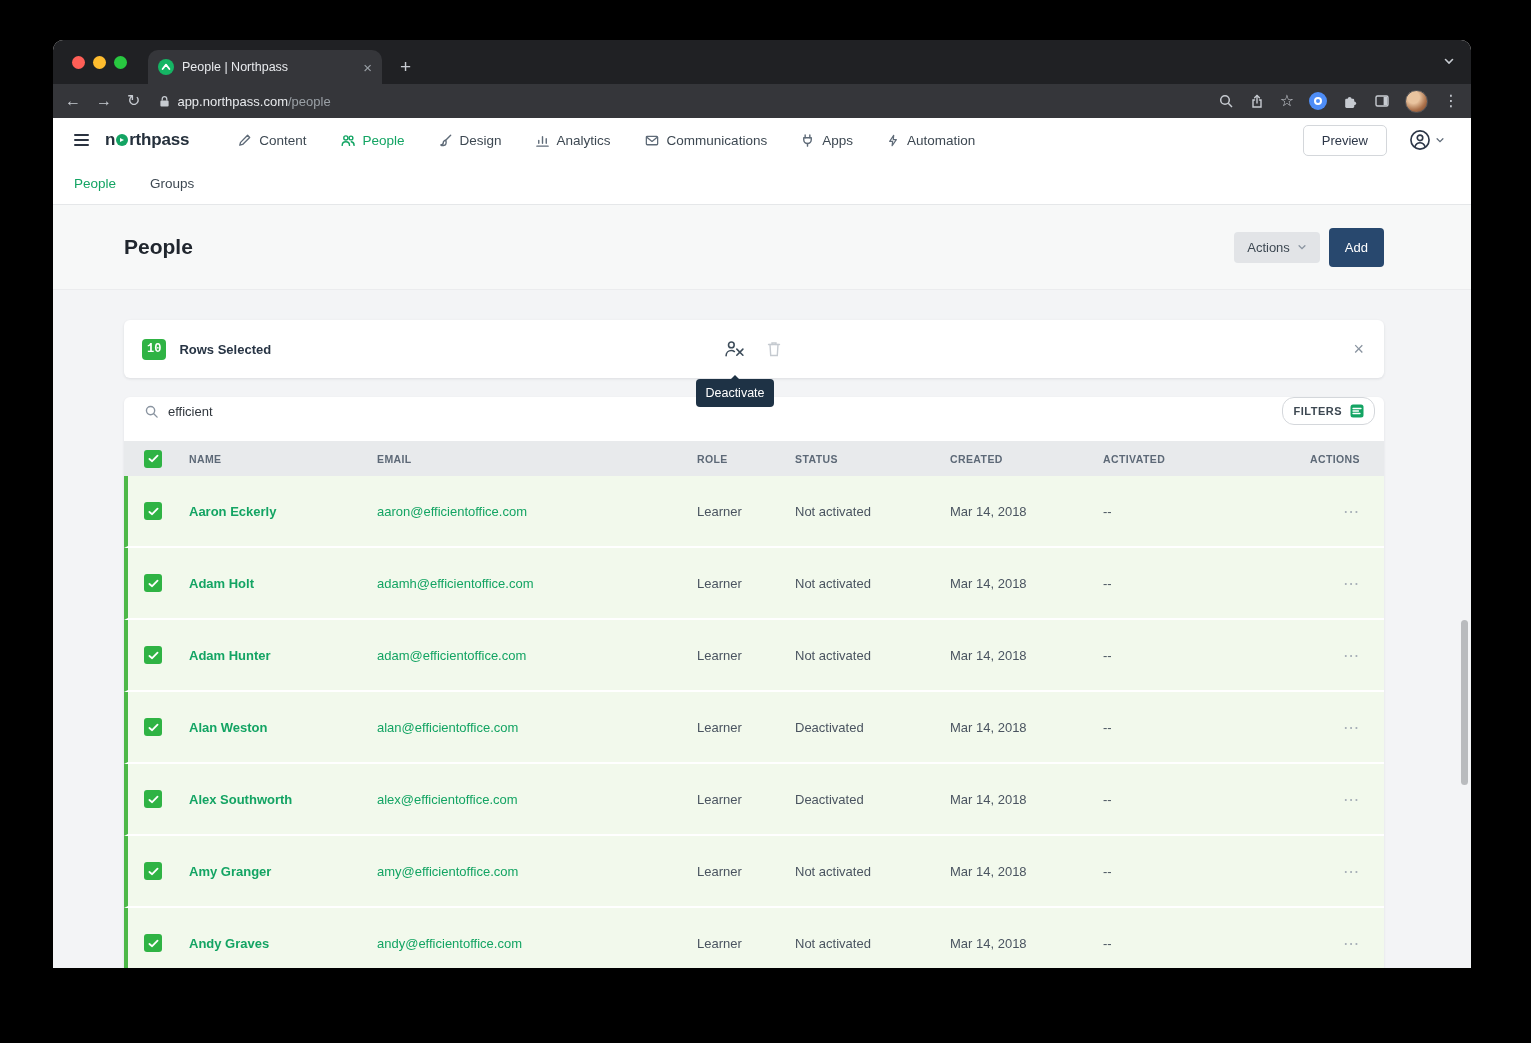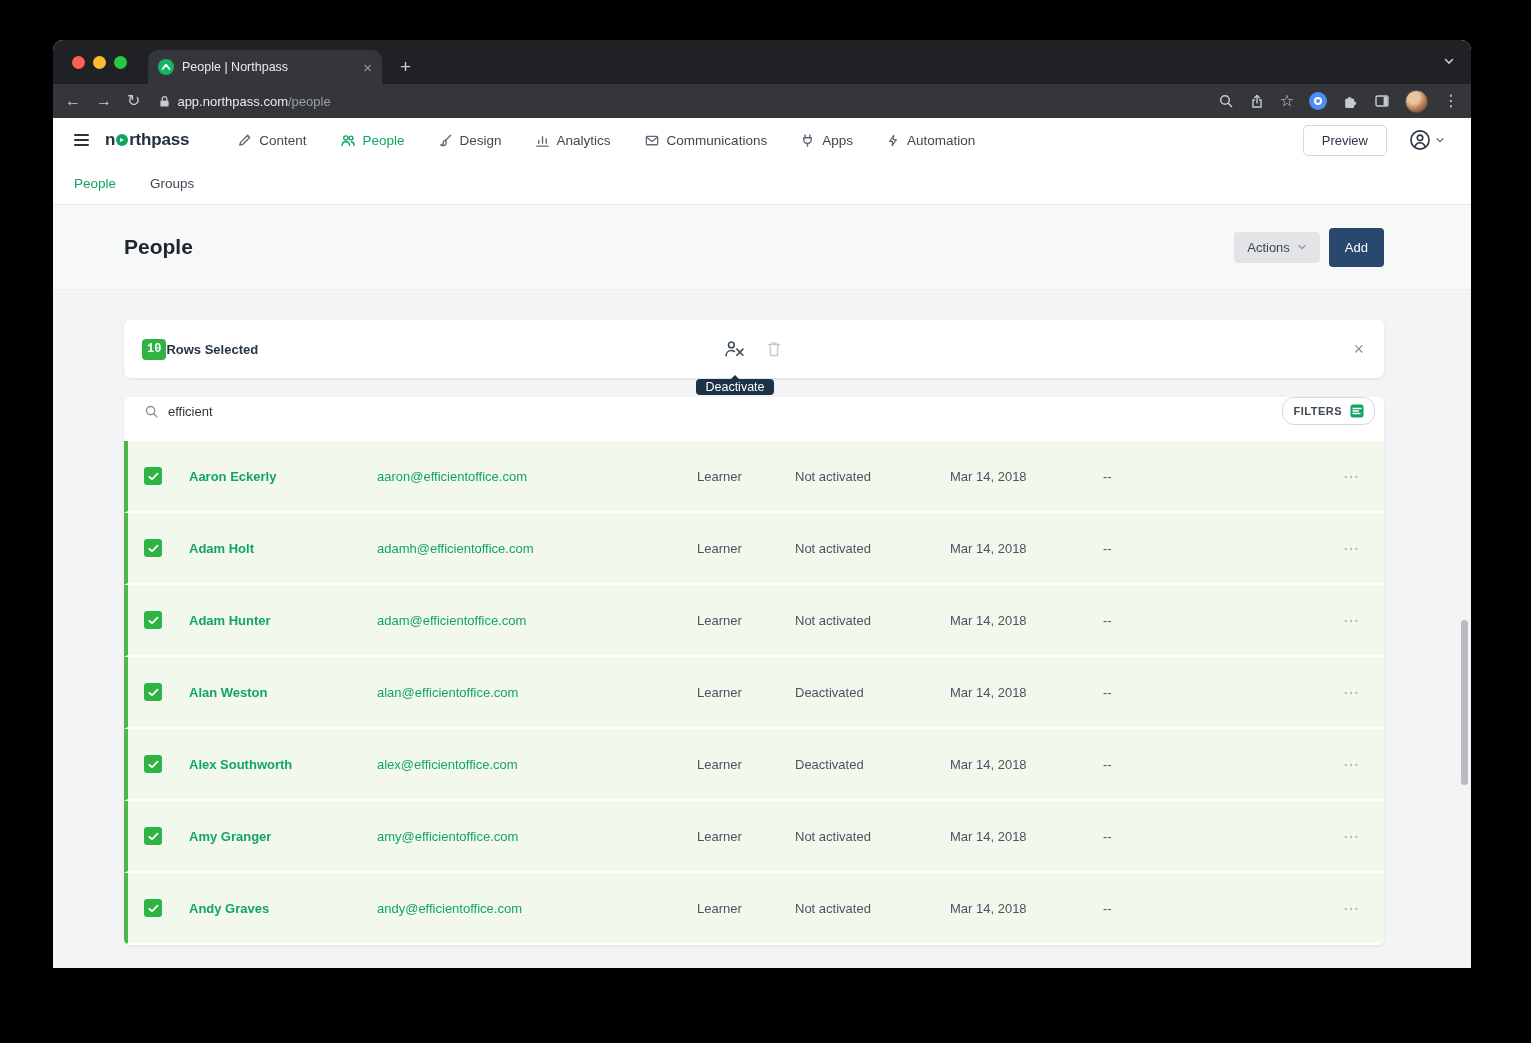--- a/index.html
+++ b/index.html
@@ -64,24 +64,24 @@
   .btn-actions { background:#e2e4e7; border:none; border-radius:4px; padding:8px 13px; font-size:13px; color:#3d4852; font-family:inherit; display:inline-flex; align-items:center; gap:7px; }
   .btn-actions .chev { color:#8a94a0; }
   .btn-add { background:var(--navy); border:none; border-radius:4px; padding:12px 16px; font-size:13px; color:#fff; font-family:inherit; margin-left:9px; }
 
   
   .selection-card { margin-top:30px; height:58px; background:#fff; border-radius:6px;
                     box-shadow:0 1px 3px rgba(20,30,40,.10); display:flex; align-items:center;
                     padding:0 20px 0 18px; position:relative; z-index:3; }
   .count-badge { min-width:23px; height:21px; background:var(--check-green); border-radius:4px; color:#fff;
                  font-size:12px; font-weight:700; display:inline-flex; align-items:center; justify-content:center; padding:0 5px;font-family:Liberation Mono, monospace; }
-  .sel-label { font-size:13px; font-weight:700; color:#273444; }
+  .sel-label { margin-left:13px; font-size:13px; font-weight:700; color:#273444; }
   .sel-icons { position:absolute; left:600px; top:0; height:100%; display:flex; align-items:center; gap:21px; }
   .sel-close { margin-left:auto; color:#8a94a0; font-size:18px; line-height:1; }
-  .tooltip { position:absolute; top:calc(100% + 1px); left:572px; width:78px; height:16px; background:var(--tooltip-bg);
+  .tooltip { position:absolute; top:calc(100% + 1px); left:572px; width:78px; height:28px; background:var(--tooltip-bg);
              color:#fff; font-size:12.5px; border-radius:4px; display:flex; align-items:center; justify-content:center; z-index:5; }
   .tooltip::before { content:""; position:absolute; top:-4px; left:50%; margin-left:-4px;
                      border-left:4px solid transparent; border-right:4px solid transparent; border-bottom:4px solid var(--tooltip-bg); }
 
   
   .table-card { margin-top:19px; background:#fff; border-radius:6px; box-shadow:0 1px 3px rgba(20,30,40,.08); overflow:hidden; position:relative; z-index:1; }
   .search-row { height:44px; display:flex; align-items:center; padding:0 9px 16px 20px; }
   .search-text { margin-left:9px; font-size:13px; color:#30363d; }
   .btn-filters { margin-left:auto; background:#fff; border:1px solid #d4d7db; border-radius:12px; padding:6px 10px;
                  display:inline-flex; align-items:center; gap:8px; font-size:11px; font-weight:700; letter-spacing:.5px; color:#3d4852; font-family:inherit; }
@@ -327,20 +327,36 @@
               <span>FILTERS</span>
               <span>
                 <svg width="14" height="14" viewBox="0 0 14 14">
                     <rect x="0.5" y="0.5" width="13" height="13" rx="2.5" fill="#13a463"></rect>
                     <path d="M3 4.5h8M3 7h5.5M3 9.5h7" stroke="#fff" stroke-width="1.3" stroke-linecap="round"></path>
                   </svg>
               </span>
             </button>
           </div>
 
+          <div class="thead">
+            <div class="c-check">
+              <span class="checkbox">
+                <svg width="11" height="9" viewBox="0 0 12 10">
+                    <path d="M1.5 5.5 L4.5 8 L10.5 1.8" stroke="#fff" stroke-width="2" fill="none" stroke-linecap="round" stroke-linejoin="round"></path>
+                  </svg>
+              </span>
+            </div>
+            <div>NAME</div>
+            <div>EMAIL</div>
+            <div>ROLE</div>
+            <div>STATUS</div>
+            <div>CREATED</div>
+            <div>ACTIVATED</div>
+            <div class="c-actions">ACTIONS</div>
+          </div>
 
           <div id="tbody">
               <div class="trow">
     <div class="c-check">
       <span class="checkbox">
         <svg width="11" height="9" viewBox="0 0 12 10">
                       <path d="M1.5 5.5 L4.5 8 L10.5 1.8" stroke="#fff" stroke-width="2" fill="none" stroke-linecap="round" stroke-linejoin="round"></path>
                     </svg>
       </span>
     </div>

